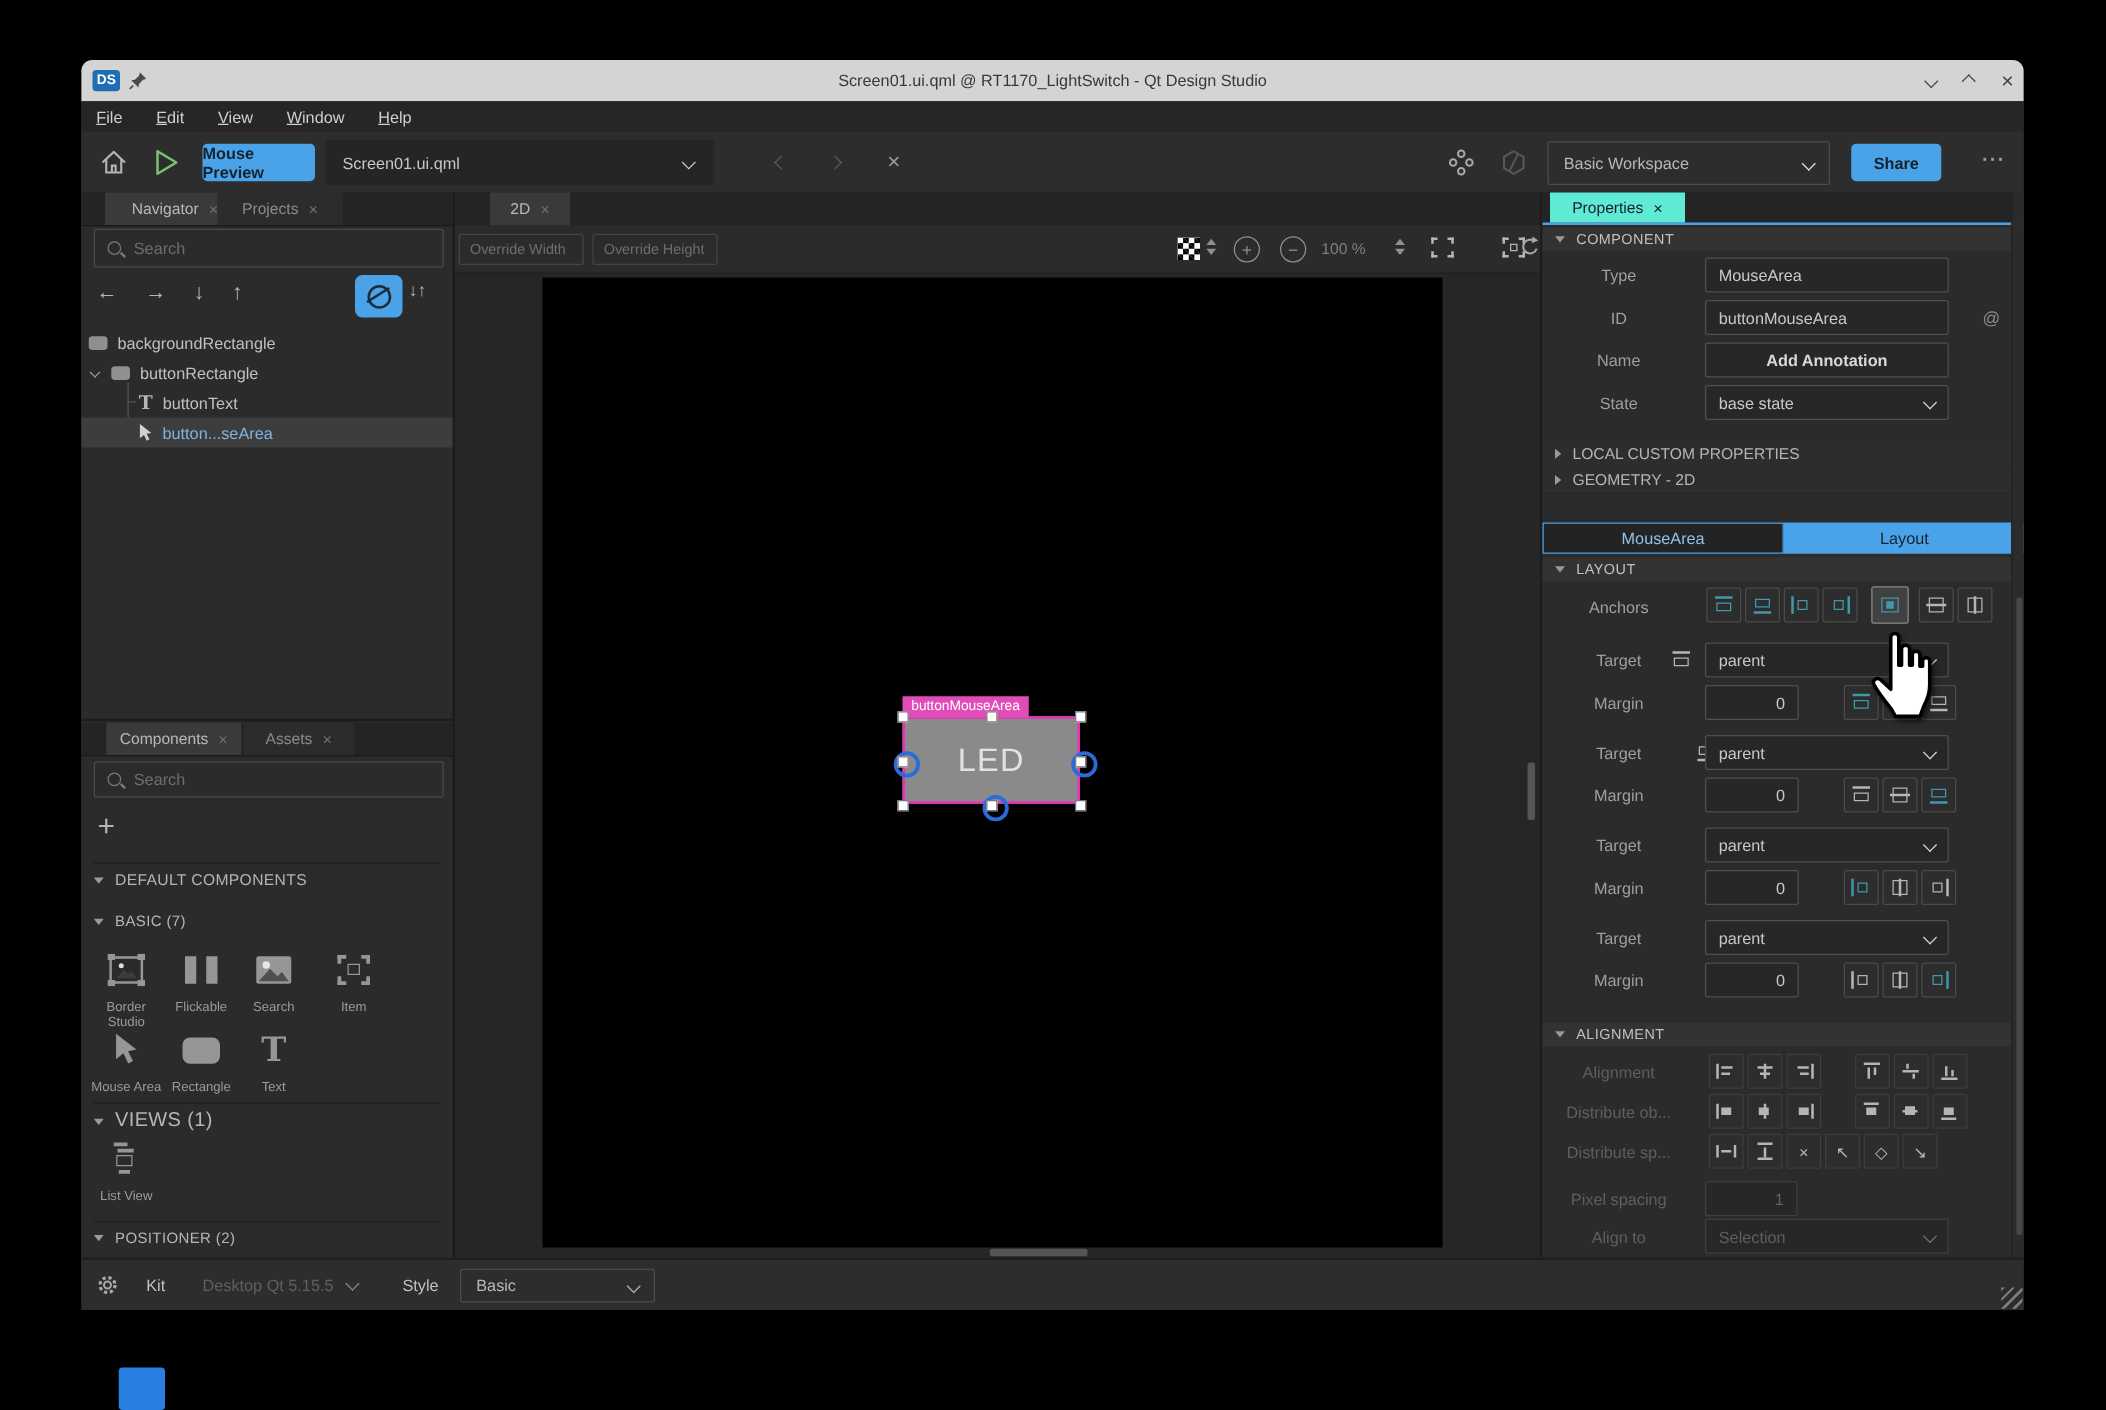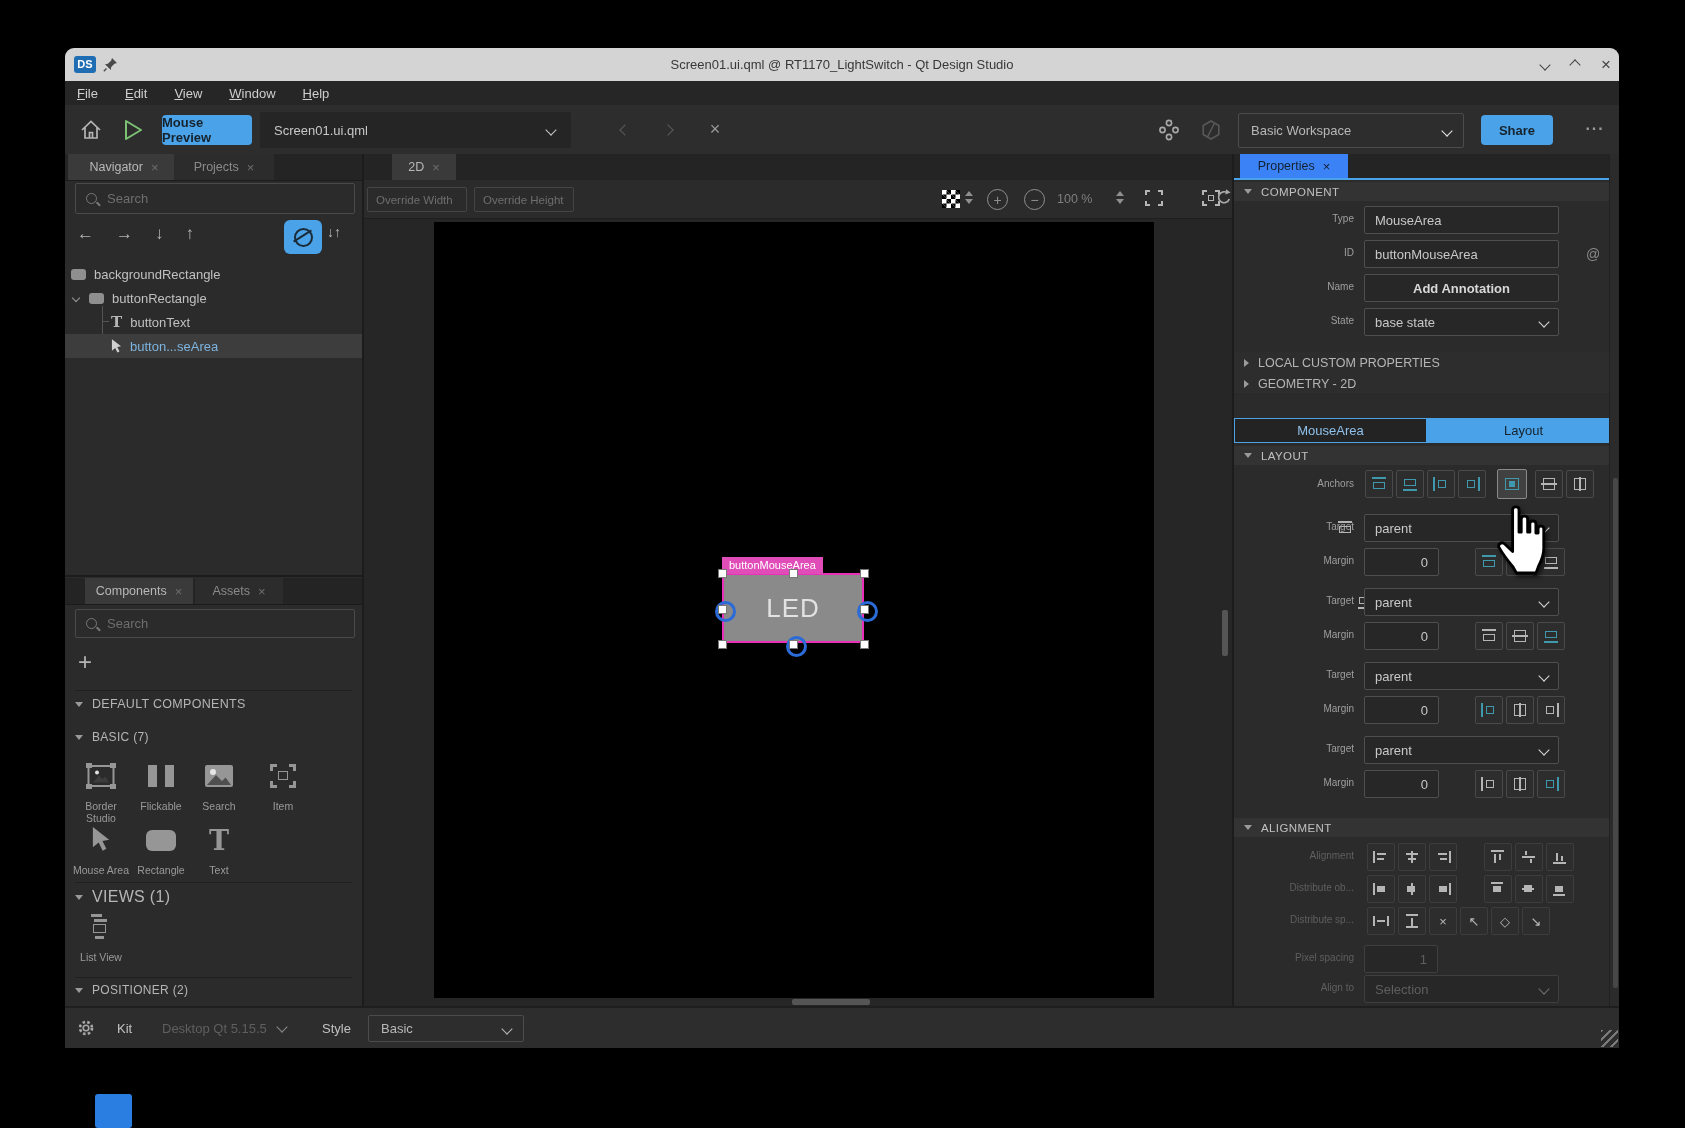--- a/index.html
+++ b/index.html
@@ -36,21 +36,21 @@
   .ws-dd{border:1px solid #4c4c4c;border-radius:2px;color:#b8b8b8;justify-content:flex-start;
        padding-left:12px;font-size:13px}
   .ws-dd .cv{position:absolute;right:12px;color:#e8e8e8}
   .dim-ic{color:#5c5c5c}
   
   .tabbar{position:absolute;background:#242424;border-bottom:1px solid #1b1b1b}
   .tab{position:absolute;top:0;bottom:0;display:flex;align-items:center;justify-content:center;gap:8px;
        font-size:12.5px;color:#8a8a8a;background:#2c2c2c}
   .tab .x{color:#6f6f6f;font-size:13px}
   .tab.active{background:#3a3a3a;color:#b8b8b8}
-  .tab.blue{background:#3b82f6;color:#14222e}.tab.blue .x{color:#14222e}
+  .tab.blue{background:#5eead4;color:#14222e}.tab.blue .x{color:#14222e}
   
   .panel-left{position:absolute;left:0;top:106px;width:297px;bottom:40px;background:#2b2b2b;
        border-right:2px solid #1c1c1c}
   .panel-canvas{position:absolute;left:299px;top:106px;width:868px;bottom:40px;background:#262626;
        border-right:2px solid #1c1c1c}
   .panel-props{position:absolute;left:1169px;top:106px;width:385px;bottom:40px;background:#2b2b2b}
   .searchbox{position:absolute;height:29px;border:1px solid #4a4a4a;border-radius:2px;background:#2b2b2b;
        display:flex;align-items:center;padding-left:10px;gap:8px}
   .searchbox input{background:transparent;border:0;outline:0;color:#c2c2c2;font-size:13px;width:200px;
        font-family:"Liberation Sans",sans-serif}
@@ -106,21 +106,21 @@
        border:2px solid #e831b8;box-sizing:border-box;display:flex;align-items:center;justify-content:center;
        color:#e2e2e2;font-size:26px;letter-spacing:1px;z-index:3}
   .hdl{position:absolute;width:7px;height:7px;background:#fff;border:1px solid #777;z-index:5}
   .ring{position:absolute;width:15px;height:15px;border:3px solid #2b6bd8;border-radius:50%;z-index:4}
   .thumb{position:absolute;background:#555;border-radius:2px}
   
   .prop-tabbar{position:absolute;left:0;top:0;right:0;height:24px;background:#242424;
        border-bottom:2px solid #4aa3e8}
   .hdr{position:absolute;left:0;right:0;height:19px;background:#333;display:flex;align-items:center;
        gap:9px;padding-left:10px;color:#c0c0c0;font-size:11.5px;letter-spacing:.4px}
-  .plabel{position:absolute;left:2px;width:118px;text-align:right;color:#9f9f9f;font-size:10px}
+  .plabel{position:absolute;left:2px;width:118px;text-align:center;color:#9f9f9f;font-size:13px}
   .pbox{position:absolute;left:130px;width:195px;height:28px;border:1px solid #4f4f4f;border-radius:2px;
        background:#272727;box-sizing:border-box;display:flex;align-items:center;padding:0 10px;
        color:#c8c8c8;font-size:13px}
   .pbox .cv{position:absolute;right:10px;color:#d8d8d8}
   .pbox.btn{justify-content:center;color:#d8d8d8;font-weight:bold}
   .pbox.num{justify-content:flex-end;width:75px}
   .collapse-row{position:absolute;left:0;right:0;height:21px;display:flex;align-items:center;gap:9px;
        padding-left:10px;color:#b5b5b5;font-size:12.5px;background:#2d2d2d;border-bottom:1px solid #272727}
   .seg{position:absolute;height:25px;display:flex;align-items:center;justify-content:center;font-size:13px;
        box-sizing:border-box}
@@ -215,21 +215,21 @@
     <span class="tb ws-dd" style="left:1173px;top:8px;width:212px;height:33px">
       <span>Basic Workspace</span>
       <span class="cv"></span>
     </span>
     <span class="tb btn-blue" style="left:1416px;top:10px;width:72px;height:30px">Share</span>
     <span class="tb" style="left:1515px;top:10px;width:30px;height:28px;color:#9a9a9a;font-size:16px;font-weight:bold;letter-spacing:1px">···</span>
   </div>
 
   <div class="panel-left">
     <div class="tabbar" style="left:0;top:0;right:0;height:26px">
-      <span class="tab active" style="left:3px;width:112px">
+      <span class="tab active" style="left:19px;width:112px">
         <span>Navigator</span>
         <span class="x">×</span>
         </span>
       <span class="tab" style="left:109px;width:100px">
         <span>Projects</span>
         <span class="x">×</span>
         </span>
     </div>
     <div class="searchbox" style="left:10px;top:29px;width:268px">
       <span class="mag"></span>

